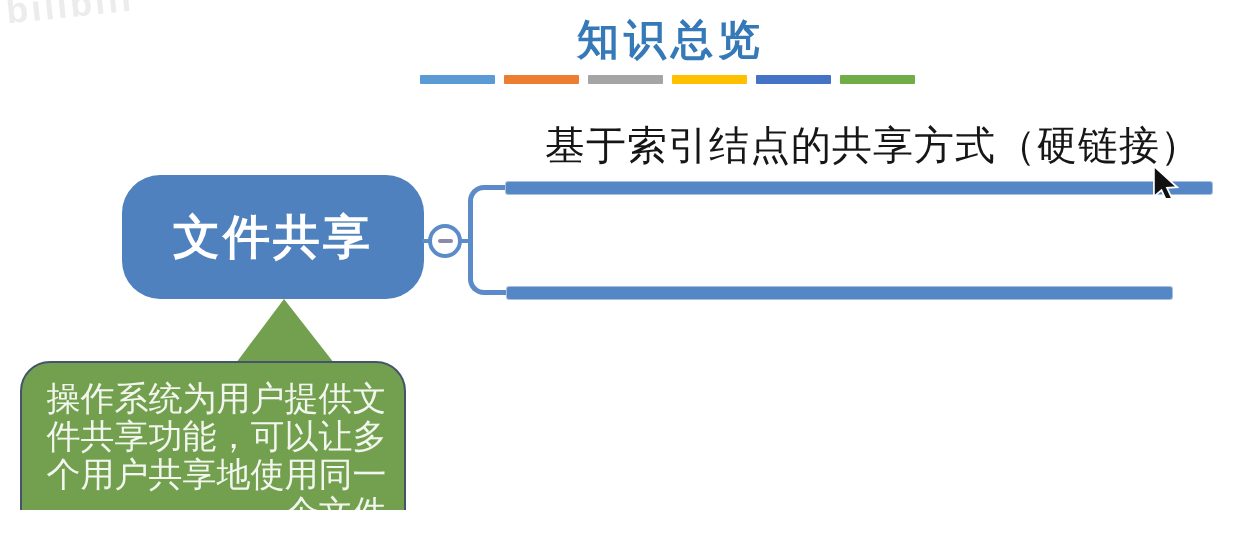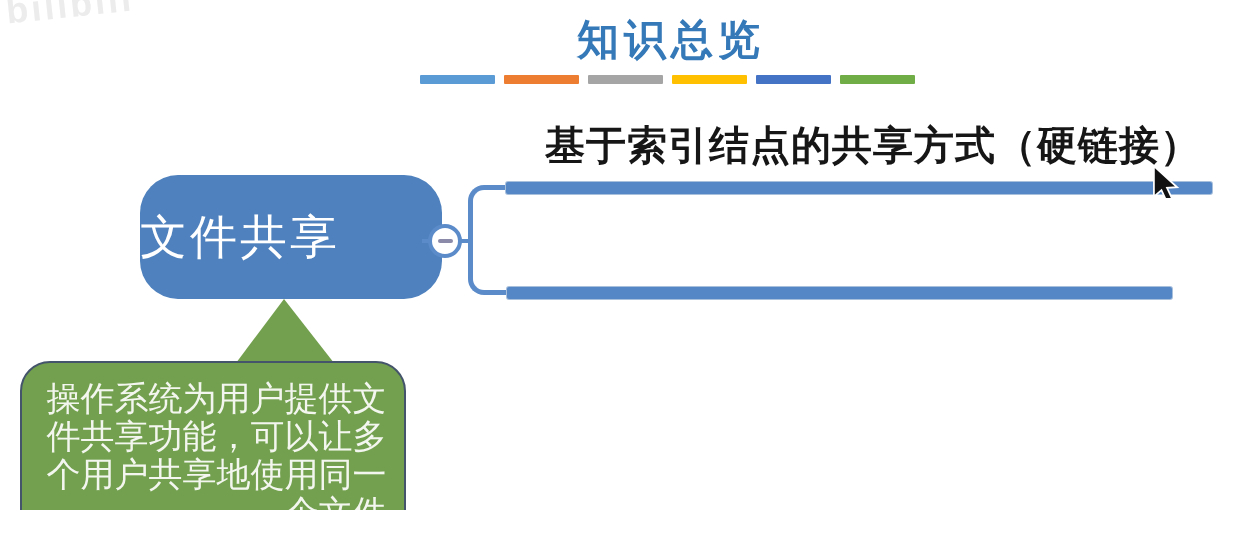--- a/index.html
+++ b/index.html
@@ -13,39 +13,39 @@
     transform:rotate(-6deg);user-select:none;
   }
   .page-title{
     position:absolute;left:556px;top:12px;width:230px;text-align:center;
     font-family:"DejaVu Serif","Liberation Serif",serif;
     font-size:42px;font-weight:bold;letter-spacing:5px;color:#3579b8;
   }
   .accent-bars{position:absolute;left:420px;top:75px;display:flex;gap:9px;}
   .accent-bars .bar{width:75px;height:9px;border-radius:1px;}
   .root-node{
-    position:absolute;left:140px;top:175px;width:302px;height:124px;
+    position:absolute;left:122px;top:175px;width:302px;height:124px;
     background:#4e81bd;border-radius:38px;
-    display:flex;align-items:center;
-    color:#ffffff;font-size:47px;font-weight:normal;letter-spacing:3px;
+    display:flex;align-items:center;justify-content:center;
+    color:#ffffff;font-size:47px;font-weight:bold;letter-spacing:3px;
   }
   .conn{position:absolute;background:#5b8bc9;}
   .collapse-btn{
     position:absolute;left:428px;top:224px;width:34px;height:34px;border-radius:50%;
     border:4px solid #5b8bc9;background:#ffffff;box-sizing:border-box;
     display:flex;align-items:center;justify-content:center;cursor:pointer;
   }
   .collapse-btn .minus{width:15px;height:4px;background:#8b8aa8;border-radius:2px;}
   .bracket{
     position:absolute;left:468px;top:185px;width:38px;height:110px;box-sizing:border-box;
     border-left:5px solid #5b8bc9;border-top:5px solid #5b8bc9;border-bottom:5px solid #5b8bc9;
     border-radius:16px 0 0 16px;
   }
   .branch-label{
-    position:absolute;color:#161616;font-size:40px;font-weight:bold;
+    position:absolute;color:#161616;font-size:40px;font-weight:normal;
     letter-spacing:1px;white-space:nowrap;
   }
   .branch-bar{position:absolute;height:12px;background:#5586c5;border-radius:2px;
     box-shadow:0 0 0 1px #a9c0dd;}
   .branch1-label{left:545px;top:118px;}
   .branch1-bar{left:506px;top:182px;width:706px;}
   .branch2-label{left:545px;top:220px;}
   .branch2-bar{left:507px;top:287px;width:665px;}
   .callout-triangle{
     position:absolute;left:236px;top:299px;width:0;height:0;

